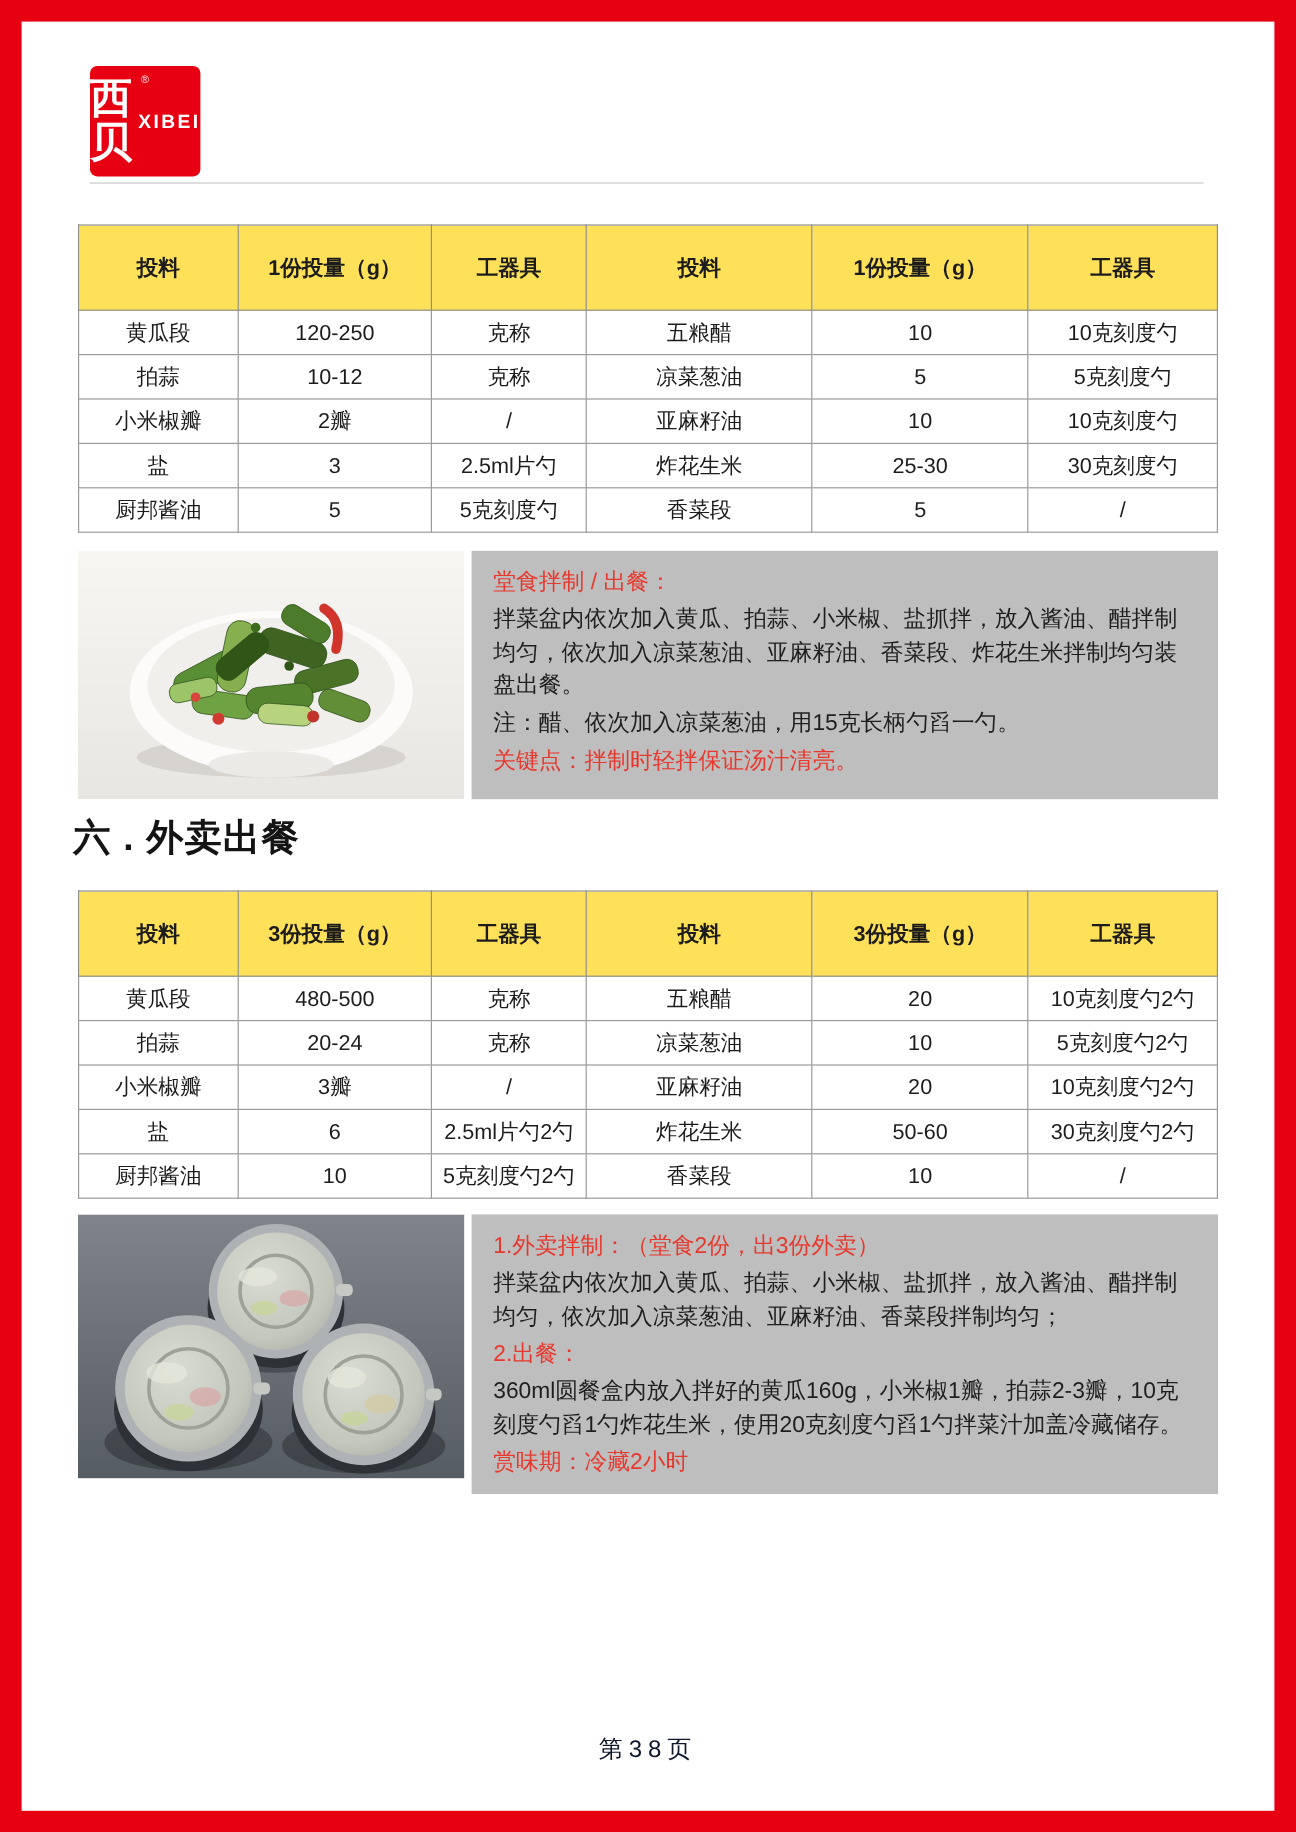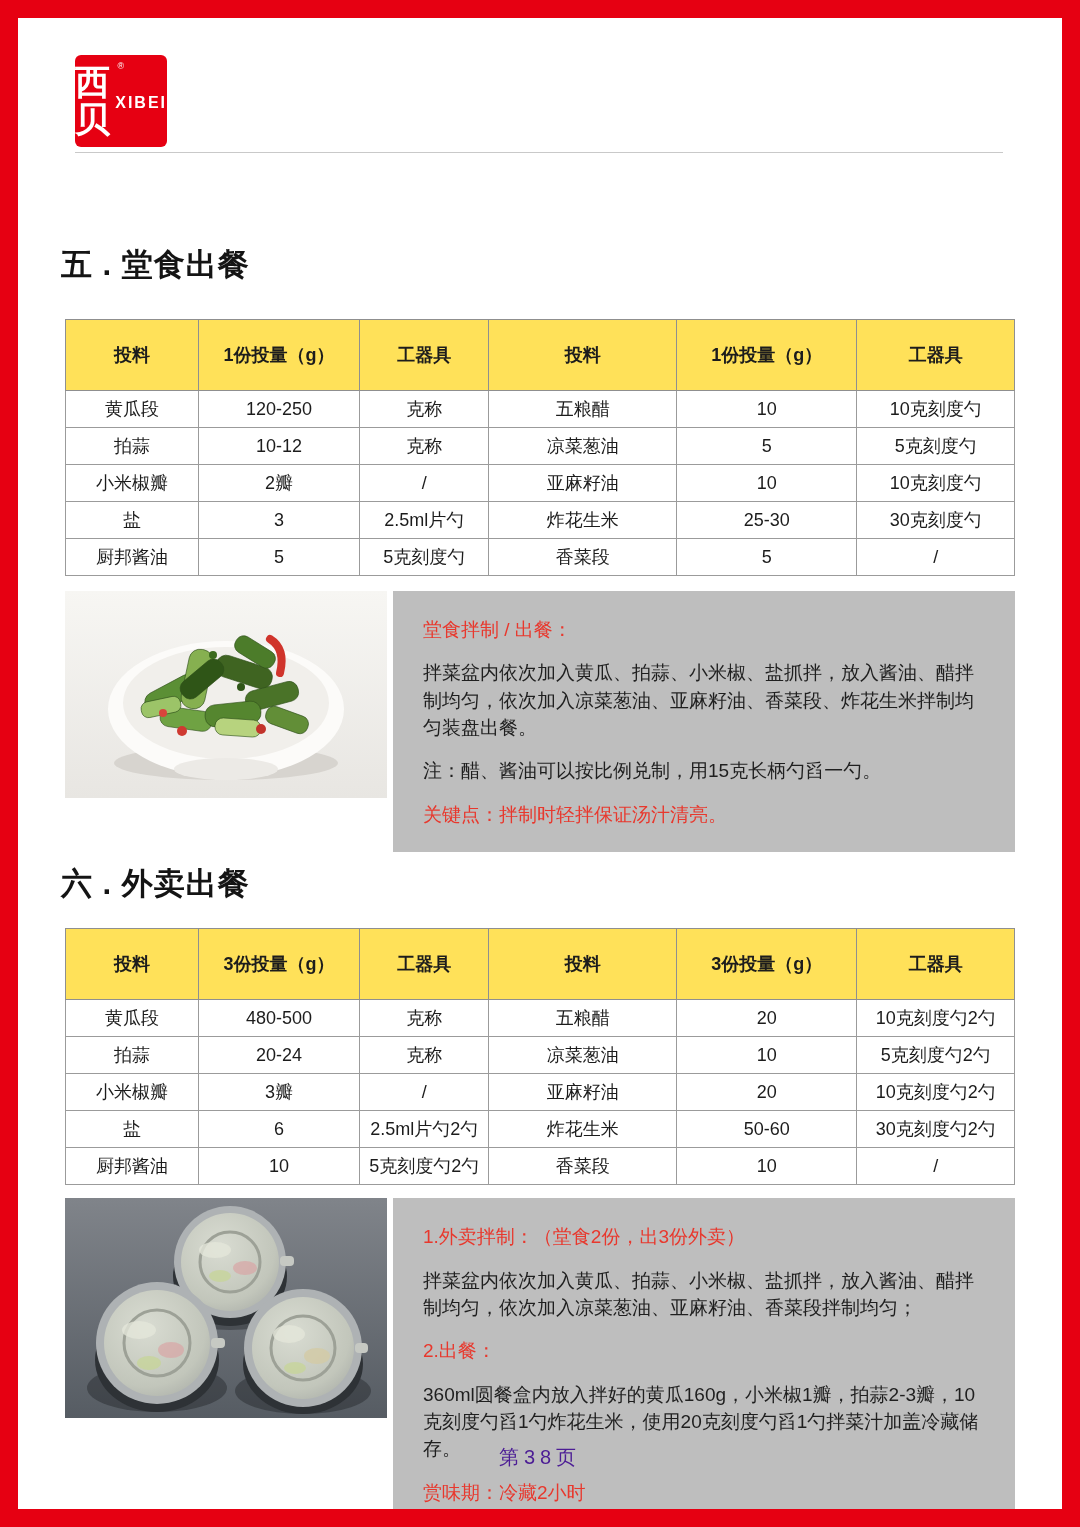--- a/index.html
+++ b/index.html
@@ -24,46 +24,45 @@
   table.spec-table{width:100%;border-collapse:collapse;table-layout:fixed;margin-top:34px;}
   table.spec-table.second{margin-top:24px;}
   .spec-table th{background:#ffe159;border:1px solid #8f8f8f;height:38px;font-size:18px;font-weight:600;color:#1c1c1c;text-align:center;padding:16px 2px;}
   .spec-table td{border:1px solid #9b9b9b;height:36px;font-size:18px;font-weight:400;color:#1c1c1c;text-align:center;padding:0 2px;}
   .c1{width:14.0%}.c2{width:17.0%}.c3{width:13.6%}.c4{width:19.8%}.c5{width:19.0%}.c6{width:16.6%}
 
   
   .media-row{display:flex;align-items:stretch;gap:6px;margin-top:15px;}
   .media-row .photo{flex:none;display:block;}
   .note{flex:1;background:#bebebe;padding:9px 14px 8px 14px;font-size:19px;line-height:1.44;color:#1f1f1f;}
-  .note p{margin:16px;}
+  .note p{margin:4px;}
   .note p.red{color:#e8382d;}
   .row2{margin-top:13px;}
 
   footer{position:absolute;left:0;right:0;bottom:38px;text-align:center;}
-  .page-number{font-size:20px;color:#4c1d95;letter-spacing:5px;}
+  .page-number{font-size:20px;color:#0f172a;letter-spacing:5px;}
 </style>
 </head>
 <body>
 
 <div class="page">
   <div class="inner">
     <div class="content">
 
       <header>
         <div class="logo">
           <span class="logo-hanzi">
             <span>西贝</span><sup>®</sup>
           </span>
           <span class="logo-latin">XIBEI</span>
         </div>
         <div class="divider"></div>
       </header>
 
       <section>
-        <h2 class="sec-title first">五 . 堂食出餐</h2>
 
         <table class="spec-table">
           <colgroup>
             <col class="c1">
               <col class="c2">
               <col class="c3">
               <col class="c4">
               <col class="c5">
               <col class="c6">
           </colgroup>
@@ -152,21 +151,21 @@
               <circle cx="117" cy="140" r="5" fill="#cf3a31"></circle>
               <circle cx="196" cy="138" r="5" fill="#c2332b"></circle>
               <circle cx="98" cy="122" r="4" fill="#d8453c"></circle>
               <circle cx="176" cy="96" r="4" fill="#2f5517"></circle>
               <circle cx="148" cy="64" r="4" fill="#3c6b1e"></circle>
             </g>
           </svg>
           <div class="note">
               <p class="red">堂食拌制 / 出餐：</p>
               <p class="">拌菜盆内依次加入黄瓜、拍蒜、小米椒、盐抓拌，放入酱油、醋拌制均匀，依次加入凉菜葱油、亚麻籽油、香菜段、炸花生米拌制均匀装盘出餐。</p>
-              <p class="">注：醋、酱油可以按比例兑制，用15克长柄勺舀一勺。</p>
+              <p class="">注：醋、依次加入凉菜葱油，用15克长柄勺舀一勺。</p>
               <p class="red">关键点：拌制时轻拌保证汤汁清亮。</p>
             </div>
         </div>
       </section>
 
       <section>
         <h2 class="sec-title second">六 . 外卖出餐</h2>
 
         <table class="spec-table second">
           <colgroup>

